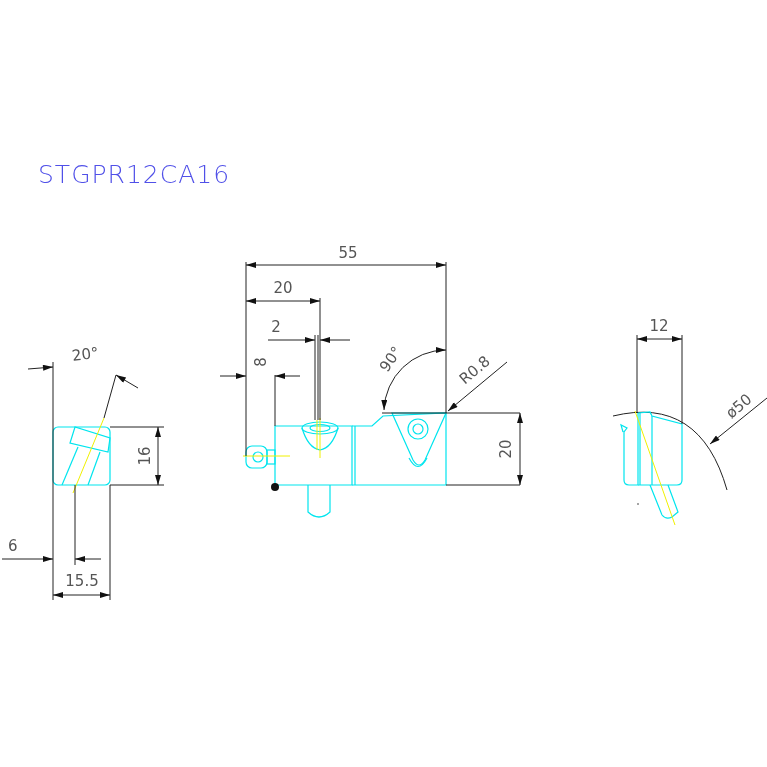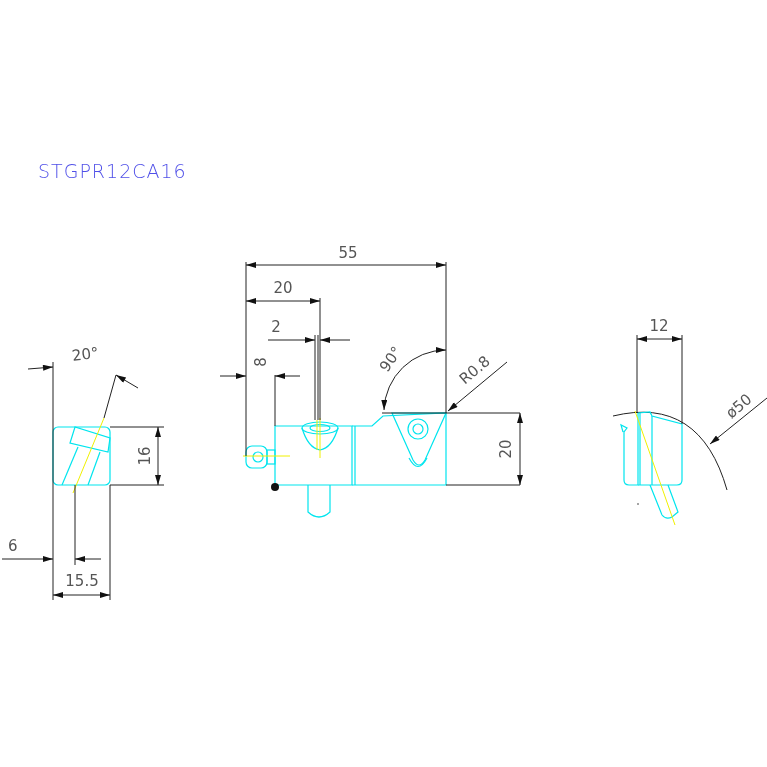--- a/index.html
+++ b/index.html
@@ -1,18 +1,18 @@
 <!DOCTYPE html>
 <html><head>
 <meta charset="utf-8">
 <style>
   html, body { margin: 0; padding: 0; background: #ffffff; }
   body { width: 767px; height: 767px; position: relative; overflow: hidden; font-family: "Liberation Sans", sans-serif; }
   #drawing { position: absolute; left: 0; top: 0; }
-  .title { position: absolute; left: 38px; top: 160px; font-family: "DejaVu Sans", sans-serif; font-size: 19px; letter-spacing: 1px; color: #5050e8; font-weight: 200; }
+  .title { position: absolute; left: 38px; top: 160px; font-family: "DejaVu Sans", sans-serif; font-size: 25px; letter-spacing: 1px; color: #5050e8; font-weight: 200; }
   .dim-text { font-family: "DejaVu Sans", sans-serif; font-size: 15px; fill: #555555; }
   .dim { stroke: #222222; stroke-width: 1; fill: none; }
   .part { stroke: #00e5ee; stroke-width: 1.2; fill: none; }
   .axis { stroke: #f0f000; stroke-width: 1; fill: none; }
   .arrow { fill: #111111; stroke: none; }
 </style>
 </head>
 <body>
 
 <div class="title">STGPR12CA16</div>

